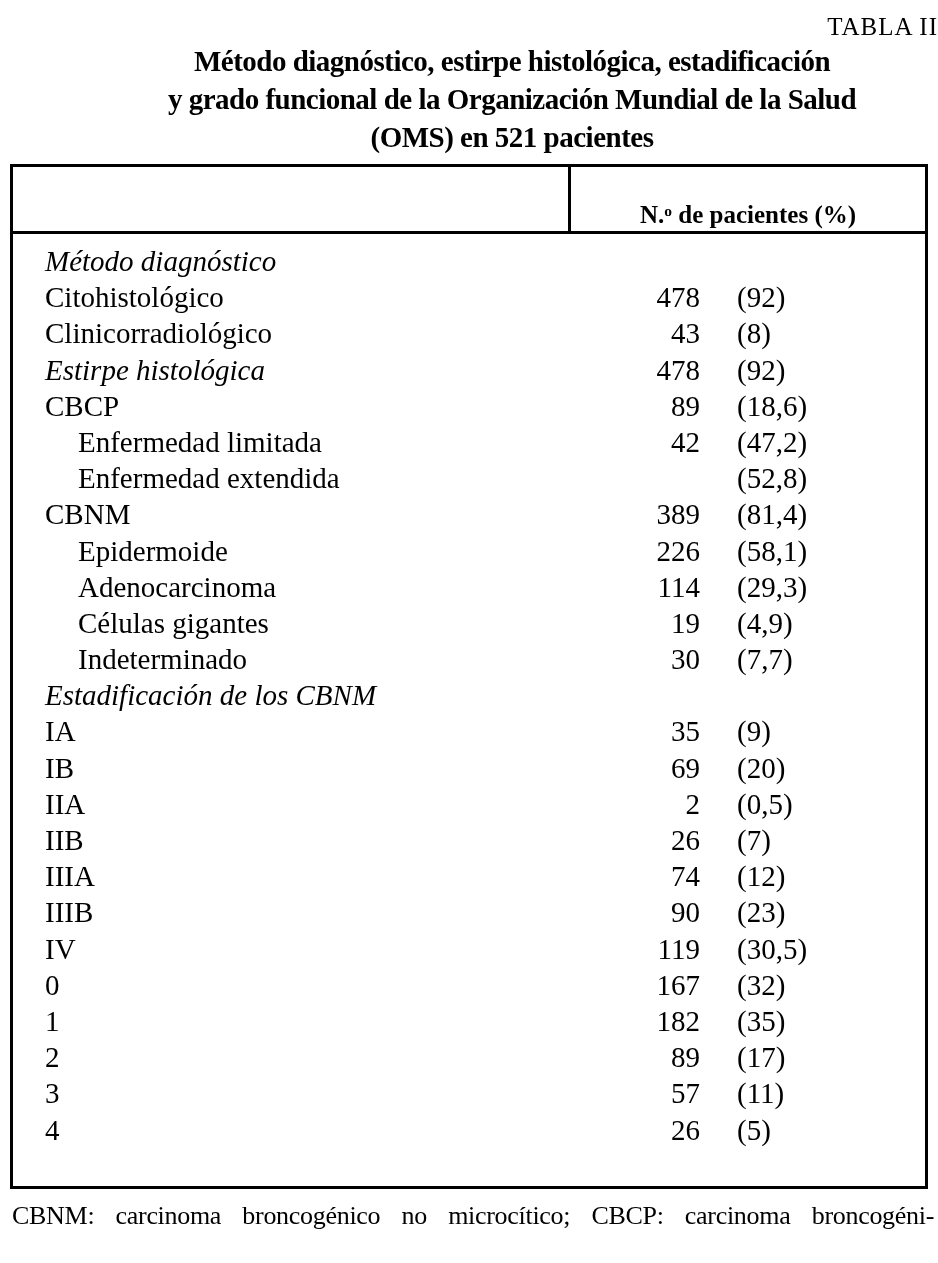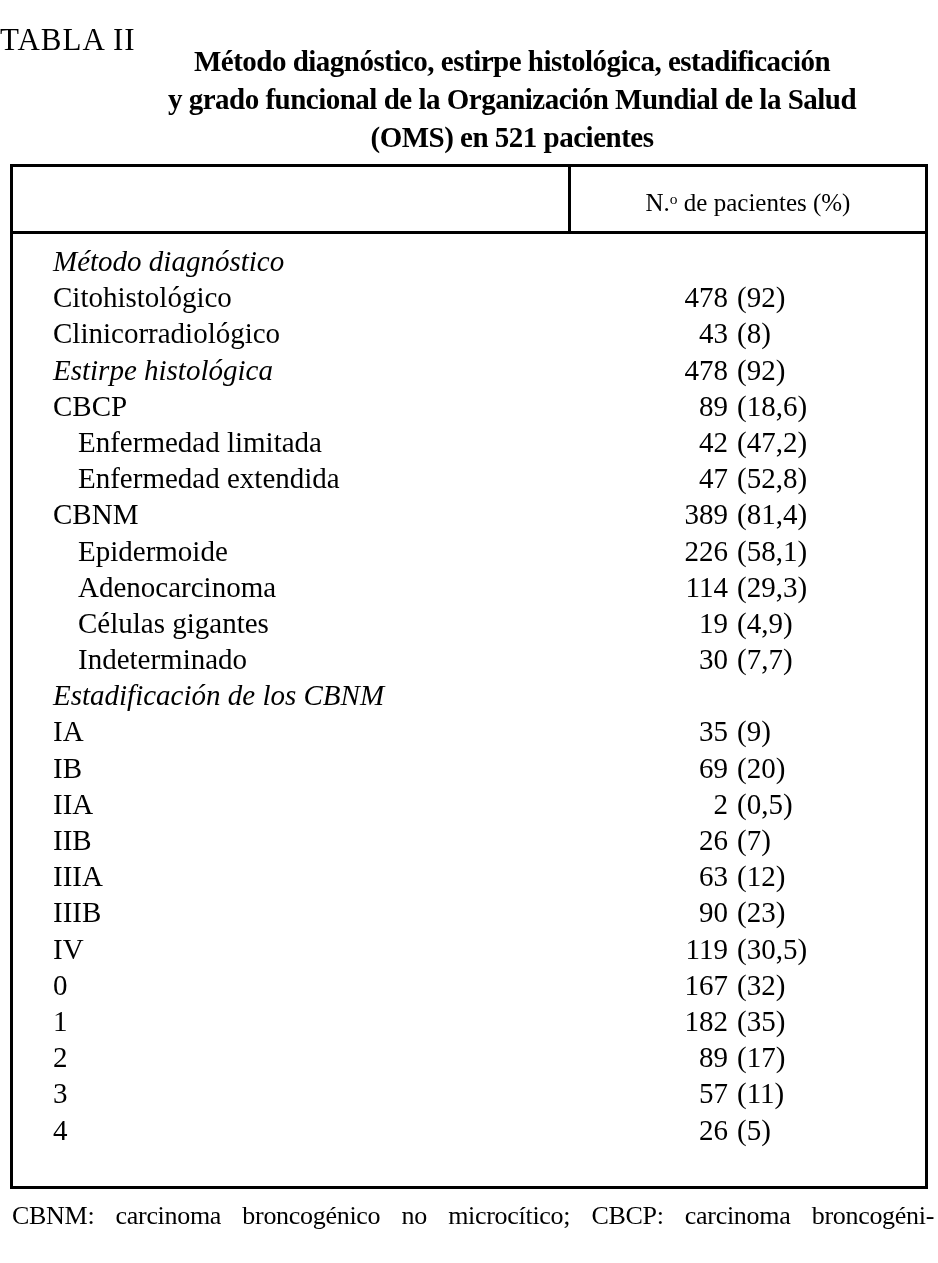--- a/index.html
+++ b/index.html
@@ -13,25 +13,25 @@
   .page {
     position: relative;
     width: 938px;
     height: 1263px;
     font-family: "Liberation Serif", "DejaVu Serif", serif;
     color: #000000;
     background: #ffffff;
   }
   .title {
     position: absolute;
-    top: 23px;
+    top: 10px;
     left: 0;
     width: 100%;
-    text-align: left;
-    font-size: 31px;
+    text-align: right;
+    font-size: 25px;
     line-height: 34px;
     letter-spacing: 1px;
   }
   .subtitle {
     position: absolute;
     top: 42px;
     left: 0;
     width: 100%;
     text-align: center;
     font-weight: bold;
@@ -53,52 +53,52 @@
     height: 64px;
     border-bottom: 3px solid #000000;
   }
   .th-left {
     width: 555px;
   }
   .th-right {
     flex: 1;
     border-left: 3px solid #000000;
     text-align: center;
-    font-weight: normal;
+    font-weight: bold;
     font-size: 25px;
-    line-height: 64px;
+    line-height: 88px;
   }
   .th-right sup {
     font-size: 0.62em;
     vertical-align: 0.45em;
   }
   .tbody {
     padding-top: 9px;
   }
   .row {
     position: relative;
     height: 36.2px;
     font-size: 29px;
     line-height: 36.2px;
     white-space: nowrap;
   }
   .row .label {
     position: absolute;
-    left: 40px;
+    left: 32px;
   }
   .row.sub .label {
     left: 65px;
     text-align: right;
   }
   .row.sec .label {
     font-style: italic;
   }
   .row .count {
     position: absolute;
-    left: 555px;
+    left: 527px;
     width: 160px;
     text-align: right;
   }
   .row .pct {
     position: absolute;
     left: 724px;
     font-family: Liberation Serif, serif;
   }
   .footnote {
     position: absolute;
@@ -165,21 +165,20 @@
           <span class="count">89</span>
           <span class="pct">(18,6)</span>
         </div>
       <div class="row sub">
           <span class="label">Enfermedad limitada</span>
           <span class="count">42</span>
           <span class="pct">(47,2)</span>
         </div>
       <div class="row sub">
           <span class="label">Enfermedad extendida</span>
-          <span class="count">47</span>
           <span class="pct">(52,8)</span>
         </div>
       <div class="row">
           <span class="label">CBNM</span>
           <span class="count">389</span>
           <span class="pct">(81,4)</span>
         </div>
       <div class="row sub">
           <span class="label">Epidermoide</span>
           <span class="count">226</span>
@@ -220,21 +219,21 @@
           <span class="count">2</span>
           <span class="pct">(0,5)</span>
         </div>
       <div class="row">
           <span class="label">IIB</span>
           <span class="count">26</span>
           <span class="pct">(7)</span>
         </div>
       <div class="row">
           <span class="label">IIIA</span>
-          <span class="count">63</span>
+          <span class="count">74</span>
           <span class="pct">(12)</span>
         </div>
       <div class="row">
           <span class="label">IIIB</span>
           <span class="count">90</span>
           <span class="pct">(23)</span>
         </div>
       <div class="row">
           <span class="label">IV</span>
           <span class="count">119</span>

